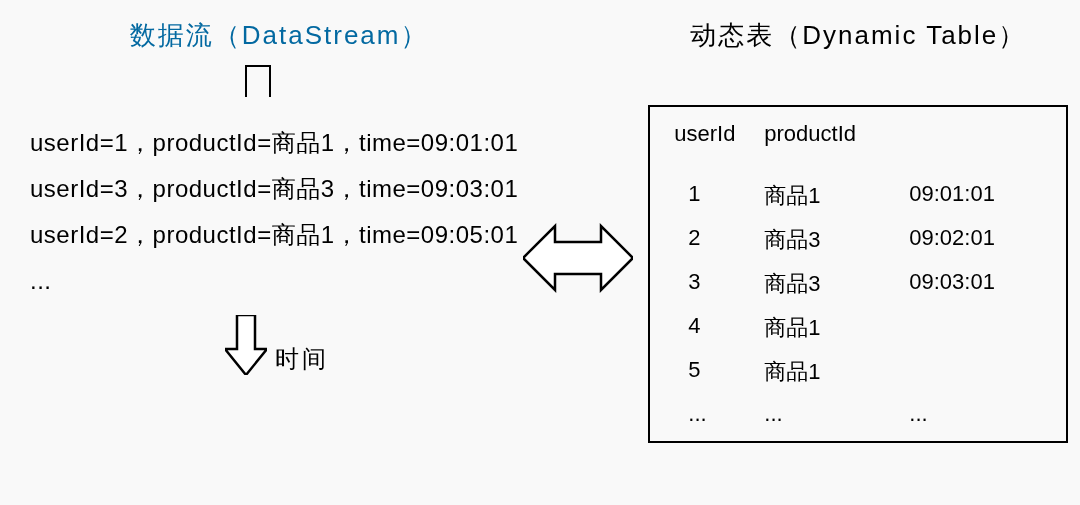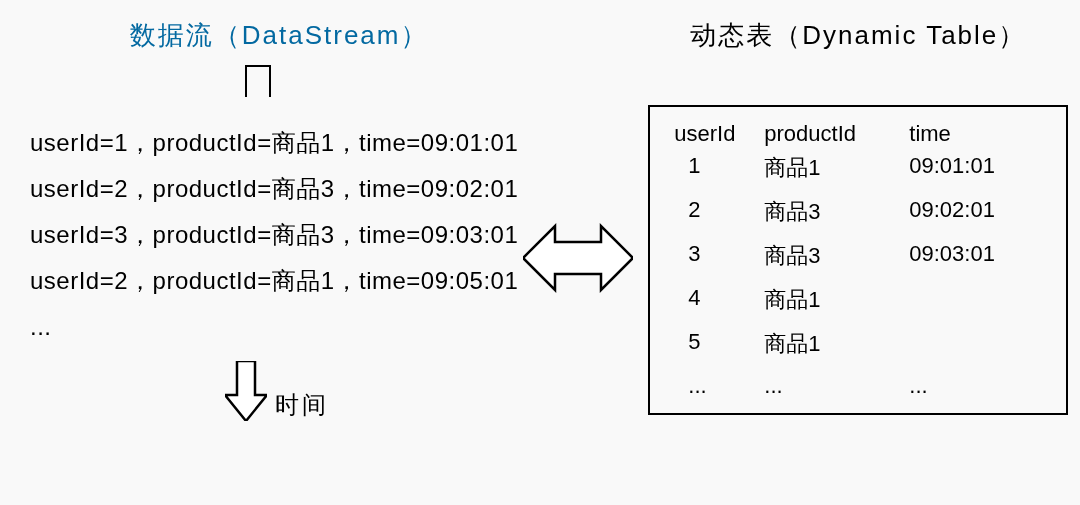--- a/index.html
+++ b/index.html
@@ -83,21 +83,21 @@
       border: 2px solid #000;
       margin-top: 52px;
       padding: 14px 24px 14px 24px;
       width: 420px;
       margin-left: 10px;
     }
     .table-head {
       display: grid;
       grid-template-columns: 90px 145px 150px;
       font-size: 22px;
-      margin-bottom: 6px;
+      margin-bottom: 34px;
     }
     .table-body {
       display: flex;
       flex-direction: column;
       gap: 14px;
     }
     .trow {
       display: grid;
       grid-template-columns: 90px 145px 150px;
       font-size: 22px;
@@ -108,21 +108,20 @@
 </head>
 <body>
 
 <div class="layout">
 
   <div class="left">
     <div class="left-title">数据流（DataStream）</div>
     <div class="small-box"></div>
     <div class="records">
       <div>userId=1，productId=商品1，time=09:01:01</div>
-      <div>userId=2，productId=商品3，time=09:02:01</div>
       <div>userId=3，productId=商品3，time=09:03:01</div>
       <div>userId=2，productId=商品1，time=09:05:01</div>
       <div class="ellipsis">...</div>
     </div>
     <div class="down-arrow-wrap">
       <svg width="42" height="60" viewBox="0 0 42 60">
         <polygon points="12,0 30,0 30,34 42,34 21,60 0,34 12,34" fill="#fff" stroke="#000" stroke-width="2.5"></polygon>
       </svg>
       <span class="time-label">时间</span>
     </div>
@@ -133,21 +132,20 @@
       <polygon points="0,40 32,8 32,24 78,24 78,8 110,40 78,72 78,56 32,56 32,72" fill="#fff" stroke="#000" stroke-width="2.5"></polygon>
     </svg>
   </div>
 
   <div class="right">
     <div class="right-title">动态表（Dynamic Table）</div>
     <div class="table-box">
       <div class="table-head">
         <div>userId</div>
         <div>productId</div>
-        <div>time</div>
       </div>
       <div class="table-body">
         <div class="trow">
           <div class="c1">1</div>
           <div>商品1</div>
           <div>09:01:01</div>
         </div>
         <div class="trow">
           <div class="c1">2</div>
           <div>商品3</div>

